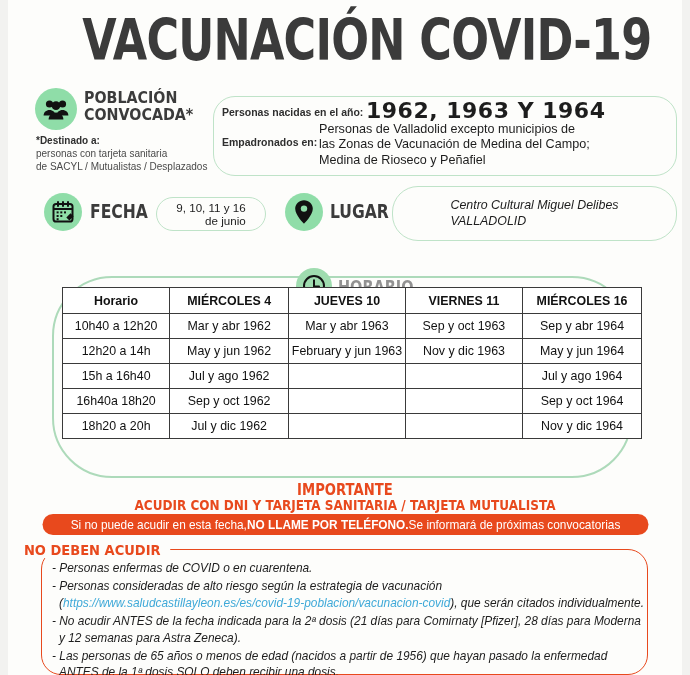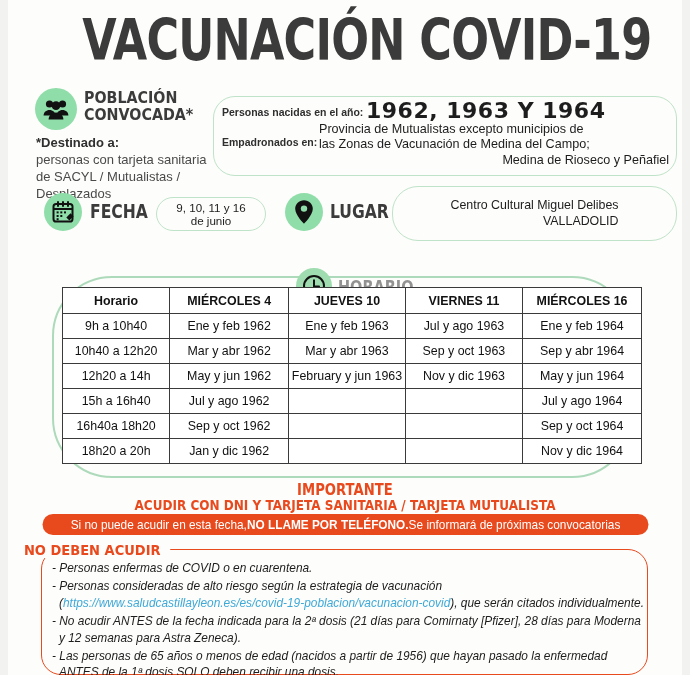--- a/index.html
+++ b/index.html
@@ -39,21 +39,21 @@
   .pop-heading{
     position:absolute;left:76px;top:90px;
     font-family:"DejaVu Sans", sans-serif;
     font-weight:bold;font-size:15.5px;
     color:#3b3b3b;line-height:1.12;
     transform:scaleX(0.92);transform-origin:left top;
     white-space:nowrap;
   }
   .pop-note{
     position:absolute;left:28px;top:134px;width:190px;
-    font-size:13px;color:#4a4a4a;line-height:1.32;
+    font-size:10px;color:#4a4a4a;line-height:1.32;
   }
   .pop-note b{color:#2f2f2f;}
   
   .born-box{
     position:absolute;left:205px;top:96px;width:462px;height:78px;
     border:1.4px solid #bfe3c8;border-radius:22px;
     background:transparent;
   }
   .born-label1{
     position:absolute;left:214px;top:106px;
@@ -71,55 +71,55 @@
     position:absolute;left:214px;top:136px;
     font-size:11.3px;color:#2f2f2f;white-space:nowrap;
     transform:scaleX(0.93);transform-origin:left top;
     font-weight:600;
   }
   .born-text{
     position:absolute;left:311px;top:122px;width:350px;
     font-size:12.6px;color:#1d1d1d;line-height:1.22;
     text-align:justify;
   }
-  .born-text div:last-child{text-align:right;}
+  .born-text div:last-child{text-align:left;}
   
   .fecha-icon{
     position:absolute;left:36px;top:193px;
     width:38px;height:38px;border-radius:50%;
     background:#8fdda8;display:flex;align-items:center;justify-content:center;
   }
   .fecha-label{
     position:absolute;left:82px;top:200px;
     font-family:"DejaVu Sans", sans-serif;font-weight:bold;
     font-size:19px;color:#3b3b3b;letter-spacing:0px;
     transform:scaleX(0.82);transform-origin:left top;
   }
   .fecha-pill{
     position:absolute;left:148px;top:197px;width:108px;height:32px;
     border:1.3px solid #bfe3c8;border-radius:17px;
     display:flex;align-items:center;justify-content:center;
-    text-align:center;font-size:11.6px;color:#1d1d1d;line-height:1.16;
+    text-align:right;font-size:11.6px;color:#1d1d1d;line-height:1.16;
   }
   .lugar-icon{
     position:absolute;left:277px;top:193px;
     width:38px;height:38px;border-radius:50%;
     background:#8fdda8;display:flex;align-items:center;justify-content:center;
   }
   .lugar-label{
     position:absolute;left:322px;top:200px;
     font-family:"DejaVu Sans", sans-serif;font-weight:bold;
     font-size:19px;color:#3b3b3b;
     transform:scaleX(0.82);transform-origin:left top;
   }
   .lugar-pill{
     position:absolute;left:384px;top:186px;width:283px;height:53px;
     border:1.3px solid #bfe3c8;border-radius:26px;
     display:flex;align-items:center;justify-content:center;
-    text-align:right;font-size:12.4px;color:#1d1d1d;line-height:1.28;
+    text-align:left;font-size:12.4px;color:#1d1d1d;line-height:1.28;font-style:italic;
   }
   
   .green-blob{
     position:absolute;left:44px;top:276px;width:576px;height:198px;
     border:2px solid #9fd4ae;border-radius:60px;
     opacity:.85;
   }
   .horario-icon{
     position:absolute;left:288px;top:268px;
     width:36px;height:36px;border-radius:50%;
@@ -220,21 +220,21 @@
     <b>*Destinado a:</b>
     <div>personas con tarjeta sanitaria</div>
     <div>de SACYL / Mutualistas / Desplazados</div>
   </div>
 
   <div class="born-box"></div>
   <div class="born-label1">Personas nacidas en el año:</div>
   <div class="born-years">1962, 1963 Y 1964</div>
   <div class="born-label2">Empadronados en:</div>
   <div class="born-text">
-    <div>Provincia de Mutualistas excepto municipios de</div>
+    <div>Personas de Valladolid excepto municipios de</div>
     <div>las Zonas de Vacunación de Medina del Campo;</div>
     <div>Medina de Rioseco y Peñafiel</div>
   </div>
 
   <div class="fecha-icon">
     <svg width="24" height="24" viewBox="0 0 24 24" aria-hidden="true">
       <rect x="2.5" y="4" width="19" height="17.5" rx="2.6" fill="none" stroke="#111" stroke-width="2"></rect>
       <path d="M2.5 9h19" stroke="#111" stroke-width="2"></path>
       <path d="M7 2v4M12 2v4M17 2v4" stroke="#111" stroke-width="2" stroke-linecap="round"></path>
       <rect x="5.6" y="11.4" width="2" height="2" fill="#111"></rect>
@@ -282,27 +282,20 @@
       <tr>
         <th>Horario</th>
         <th>MIÉRCOLES 4</th>
         <th>JUEVES 10</th>
         <th>VIERNES 11</th>
         <th>MIÉRCOLES 16</th>
       </tr>
     </thead>
     <tbody>
       <tr>
-        <td>9h a 10h40</td>
-        <td>Ene y feb 1962</td>
-        <td>Ene y feb 1963</td>
-        <td>Jul y ago 1963</td>
-        <td>Ene y feb 1964</td>
-      </tr>
-      <tr>
         <td>10h40 a 12h20</td>
         <td>Mar y abr 1962</td>
         <td>Mar y abr 1963</td>
         <td>Sep y oct 1963</td>
         <td>Sep y abr 1964</td>
       </tr>
       <tr>
         <td>12h20 a 14h</td>
         <td>May y jun 1962</td>
         <td>February y jun 1963</td>
@@ -318,21 +311,21 @@
       </tr>
       <tr>
         <td>16h40a 18h20</td>
         <td>Sep y oct 1962</td>
         <td></td>
         <td></td>
         <td>Sep y oct 1964</td>
       </tr>
       <tr>
         <td>18h20 a 20h</td>
-        <td>Jan y dic 1962</td>
+        <td>Jul y dic 1962</td>
         <td></td>
         <td></td>
         <td>Nov y dic 1964</td>
       </tr>
     </tbody>
   </table>
 
   <div class="importante">IMPORTANTE</div>
   <div class="importante-sub">ACUDIR CON DNI Y TARJETA SANITARIA / TARJETA MUTUALISTA</div>
   <div class="phone-banner">

